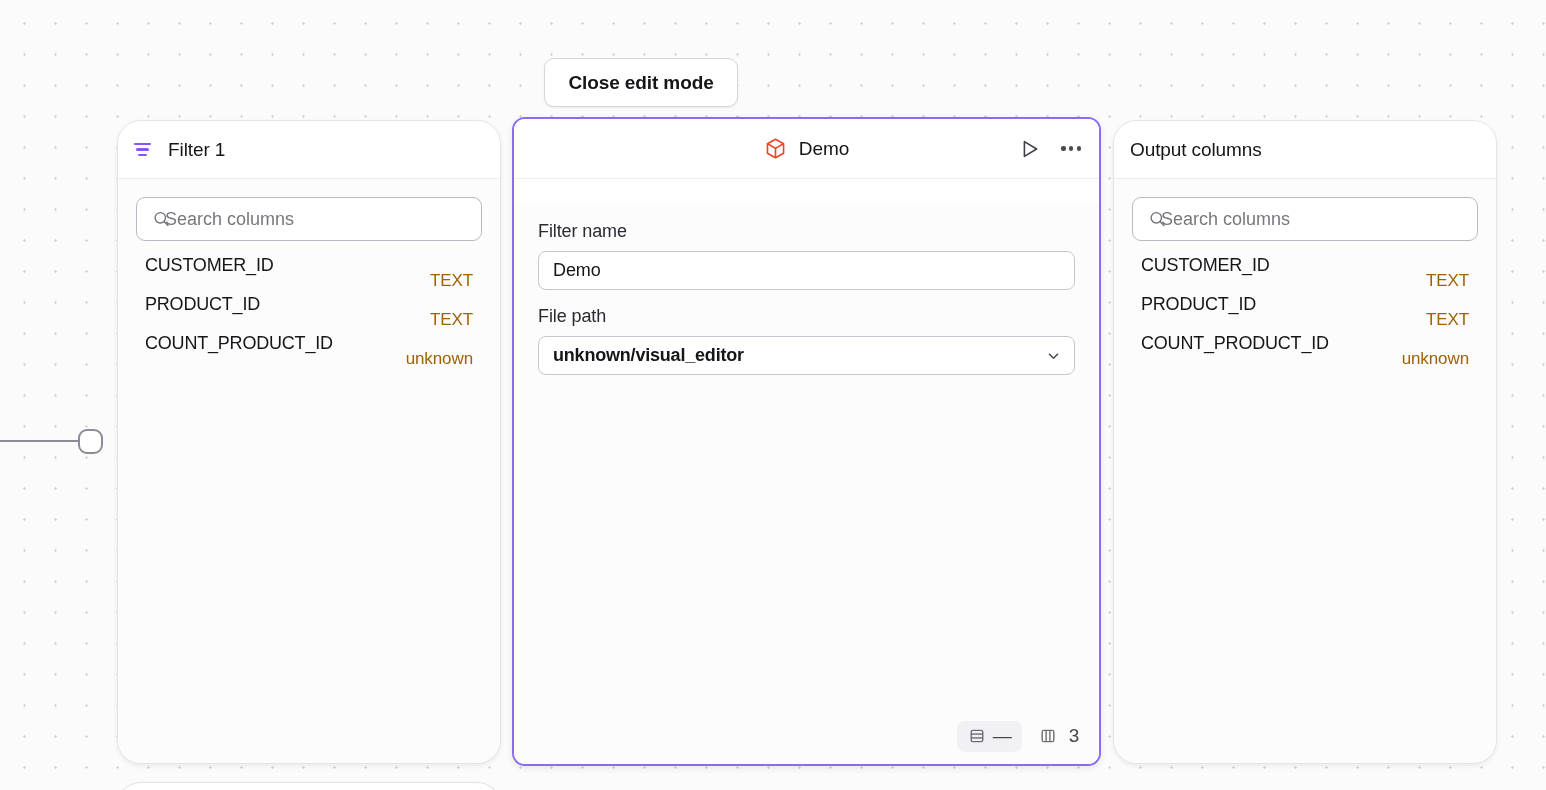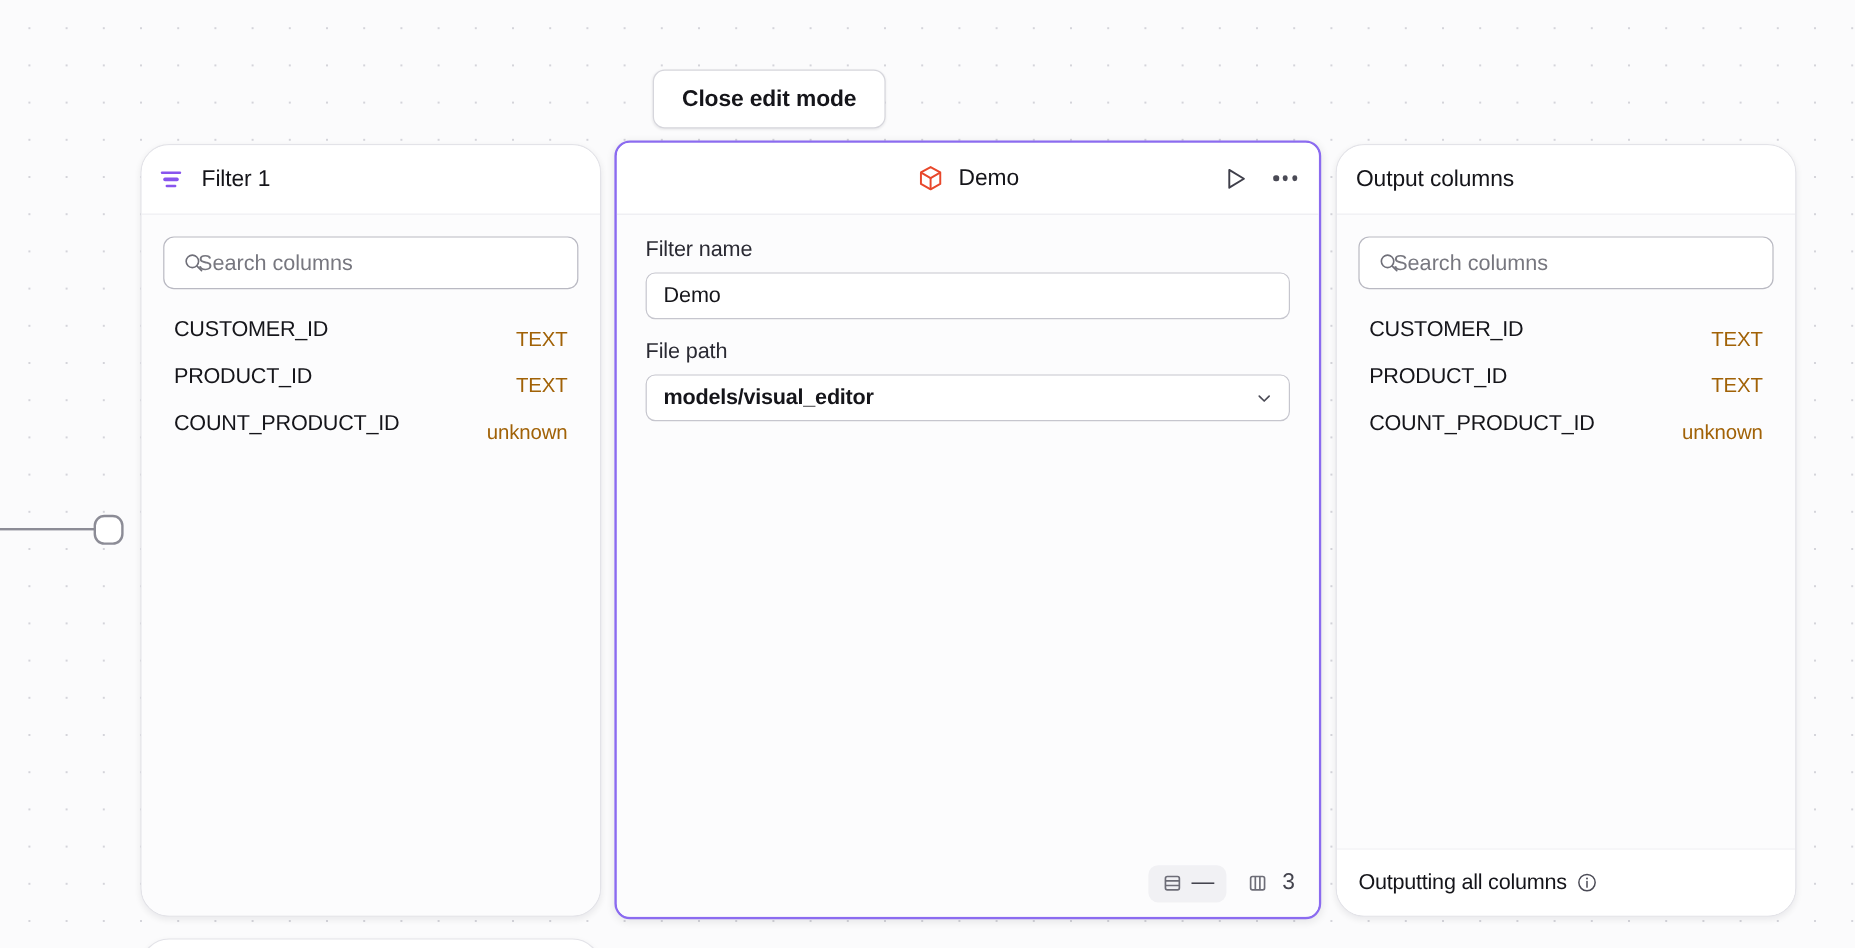--- a/index.html
+++ b/index.html
@@ -158,21 +158,21 @@
     width: 100%;
     height: 100%;
     padding: 0;
   }
   .search-box input::placeholder { color: #77777f; }
 
   
   .col-list { padding: 14px 16px 0 16px; }
   .col-row {
     display: flex;
-    align-items: center;
+    align-items: flex-start;
     justify-content: space-between;
     height: 39px;
     padding: 0 11px;
     border-radius: 6px;
   }
   .col-name {
     font-size: 18px;
     color: #15151a;
     letter-spacing: -0.2px;
     white-space: nowrap;
@@ -187,20 +187,21 @@
 
   
   #node-model {
     left: 512px;
     top: 117px;
     width: 589px;
     height: 649px;
     border: 2.5px solid #8b6bf0;
     border-radius: 13px;
     box-shadow: 0 2px 7px rgba(16,16,24,0.09);
+    gap: 24px;
   }
   #node-model .node-header {
     position: relative;
     justify-content: center;
     height: 60px;
     flex: 0 0 60px;
   }
   .model-title-group {
     display: flex;
     align-items: center;
@@ -410,21 +411,21 @@
       </button>
     </div>
   </div>
   <div class="node-body">
     <div class="model-form">
       <div class="field-label">Filter name</div>
       <input class="text-input" type="text" value="Demo" style="">
       <div class="spacer-16"></div>
       <div class="field-label">File path</div>
       <div class="select-input">
-        <span class="select-value">models/visual_editor</span>
+        <span class="select-value">unknown/visual_editor</span>
         <svg class="chevron" viewBox="0 0 16 16" fill="none">
           <path d="M3.6 6 8 10.3 12.4 6" stroke="#4a4a55" stroke-width="1.5" stroke-linecap="round" stroke-linejoin="round"></path>
         </svg>
       </div>
     </div>
     <div class="model-footer">
       <div class="pill-group">
         <button class="icon-btn">
           <svg width="20" height="20" viewBox="0 0 20 20" fill="none">
             <rect x="4.2" y="4.4" width="11.6" height="11.2" rx="1.6" stroke="#6d6d77" stroke-width="1.4"></rect>
@@ -469,24 +470,16 @@
         </div>
         <div class="col-row">
           <span class="col-name">PRODUCT_ID</span>
           <span class="col-type">TEXT</span>
         </div>
         <div class="col-row">
           <span class="col-name">COUNT_PRODUCT_ID</span>
           <span class="col-type">unknown</span>
         </div>
       </div>
-    <div class="output-footer">
-      <span class="output-footer-text">Outputting all columns</span>
-      <svg class="info-icon" viewBox="0 0 18 18" fill="none">
-        <circle cx="9" cy="9" r="7.2" stroke="#4a4a55" stroke-width="1.3"></circle>
-        <line x1="9" y1="8" x2="9" y2="13" stroke="#4a4a55" stroke-width="1.3" stroke-linecap="round"></line>
-        <circle cx="9" cy="5.4" r="0.85" fill="#4a4a55"></circle>
-      </svg>
-    </div>
   </div>
 </div>
 
 <div class="node" id="node-bottom"></div>
 
 </body></html>

